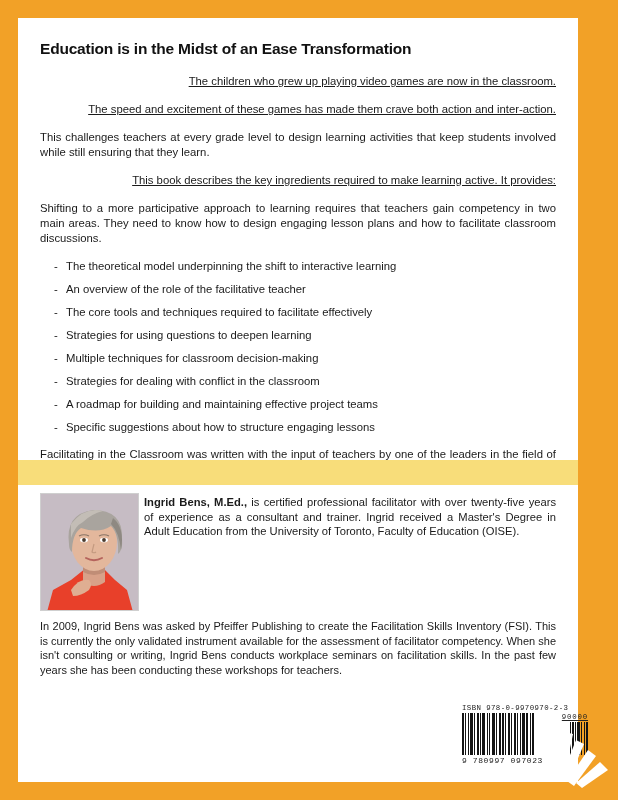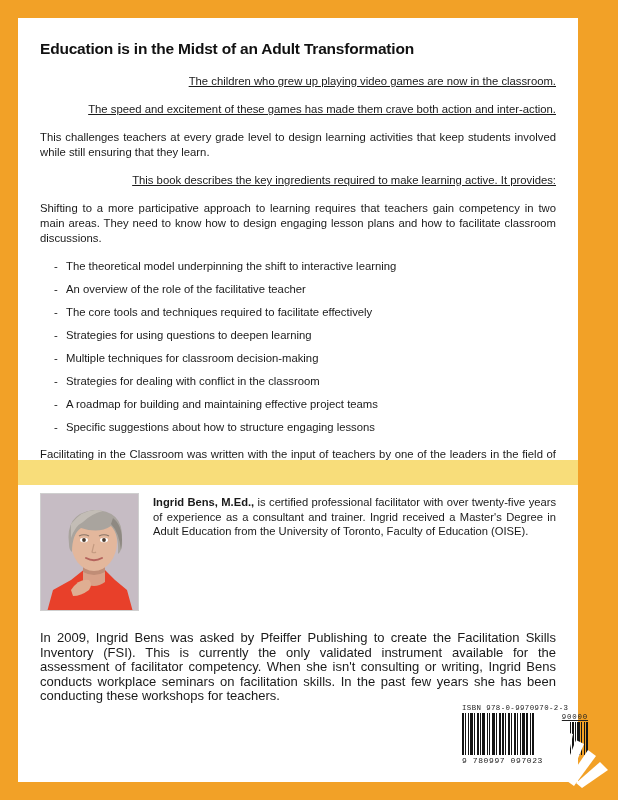--- a/index.html
+++ b/index.html
@@ -79,21 +79,21 @@
     padding-left: 12px;
   }
   ul.feature-list li .dash {
     position: absolute;
     left: 0;
     top: 0;
   }
   .bio-row {
     display: flex;
     align-items: flex-start;
-    gap: 14px;
+    gap: 5px;
   }
   .author-photo {
     width: 99px;
     height: 118px;
     flex: 0 0 99px;
     border: 1px solid #cfcfcf;
     box-sizing: border-box;
     overflow: hidden;
     position: relative;
     background: #c9bfc7;
@@ -109,24 +109,24 @@
     margin: 0 0 12px 0;
     text-align: justify;
   }
   .bio-text p.last {
     margin-bottom: 0;
   }
   .bio-name {
     font-weight: bold;
   }
   p.bio-closing {
-    font-size: 13px;
+    font-size: 11px;
     line-height: 14.5px;
     color: #1a1a1a;
-    margin: 20px 0 0 0;
+    margin: 8px 0 0 0;
     text-align: justify;
   }
   
   .barcode-block {
     position: absolute;
     left: 462px;
     top: 704px;
     width: 100px;
   }
   .isbn-line {
@@ -194,21 +194,21 @@
     height: 62px;
   }
 </style>
 </head>
 <body>
 
 <div class="page">
 
   <div class="panel-top">
 
-    <h1 class="headline">Education is in the Midst of an Adult Transformation</h1>
+    <h1 class="headline">Education is in the Midst of an Ease Transformation</h1>
 
     <p class="body-par nojust">The children who grew up playing video games are now in the classroom.</p>
     <p class="body-par nojust">The speed and excitement of these games has made them crave both action and inter-action.</p>
     <p class="body-par">This challenges teachers at every grade level to design learning activities that keep students involved while still ensuring that they learn.</p>
     <p class="body-par nojust">This book describes the key ingredients required to make learning active. It provides:</p>
     <p class="body-par">Shifting to a more participative approach to learning requires that teachers gain competency in two main areas. They need to know how to design engaging lesson plans and how to facilitate classroom discussions.</p>
 
     <ul class="feature-list">
       <li><span class="dash">-</span><span>The theoretical model underpinning the shift to interactive learning</span></li>
       <li><span class="dash">-</span><span>An overview of the role of the facilitative teacher</span></li>

